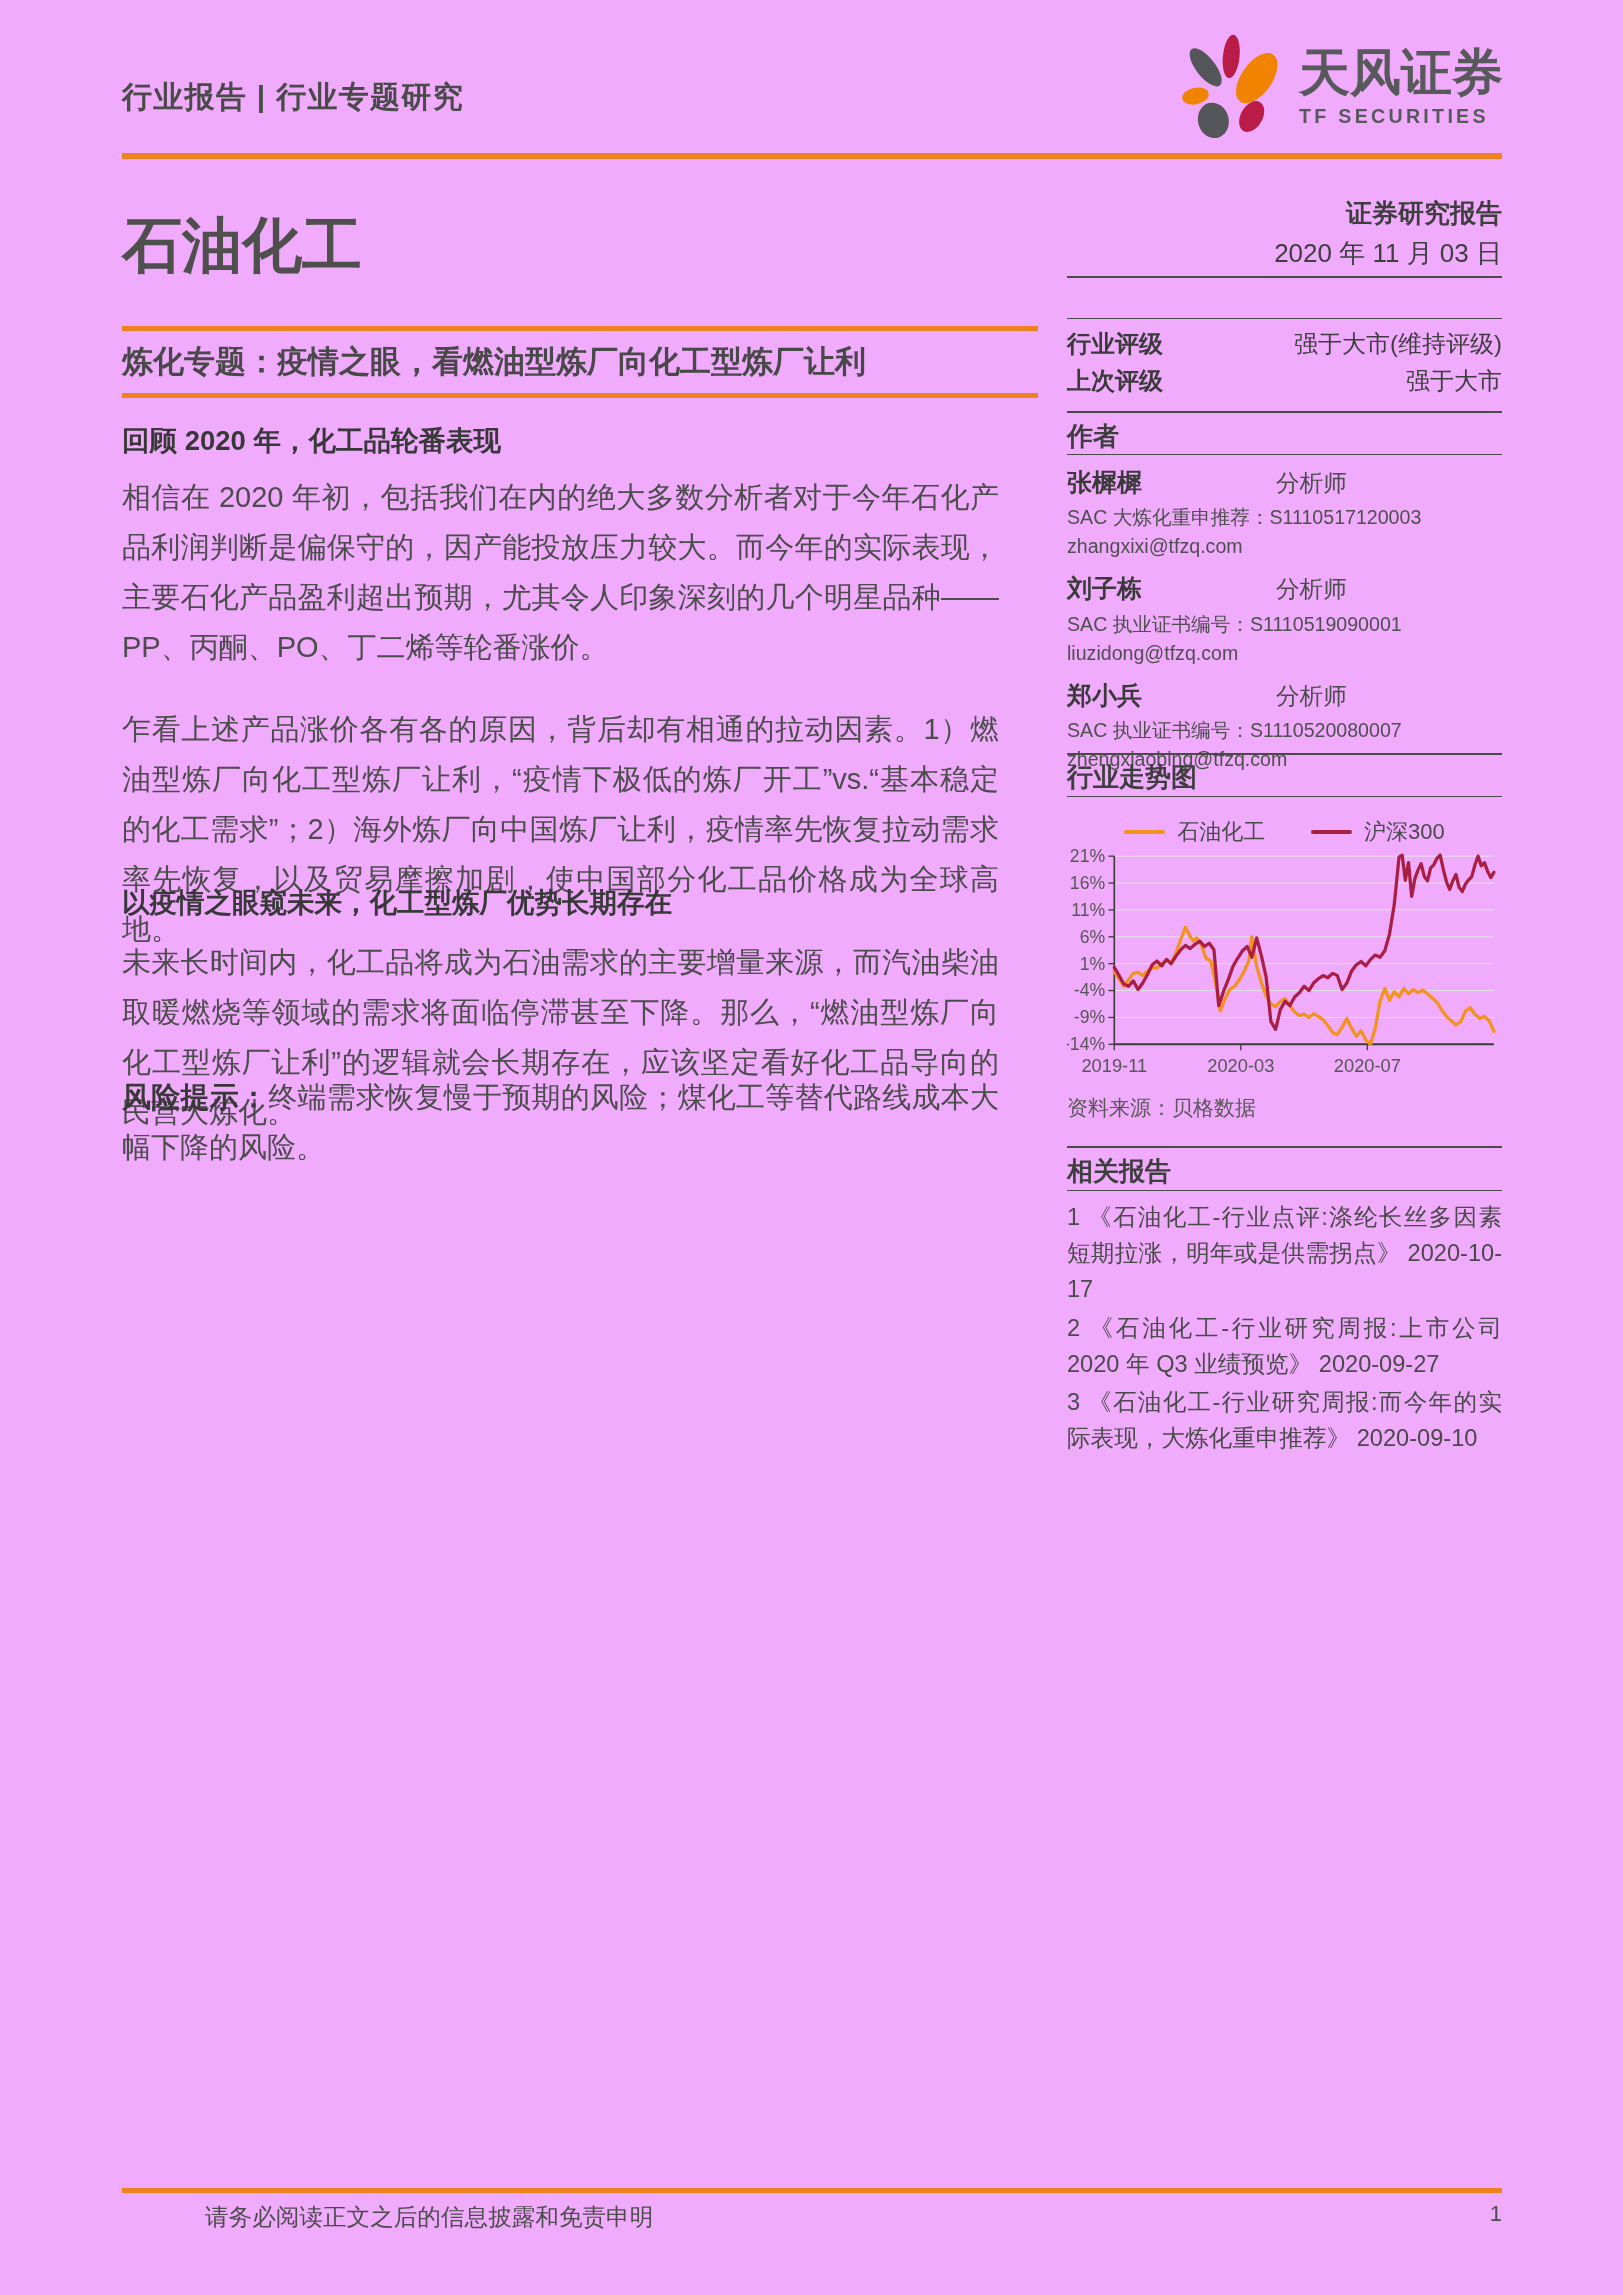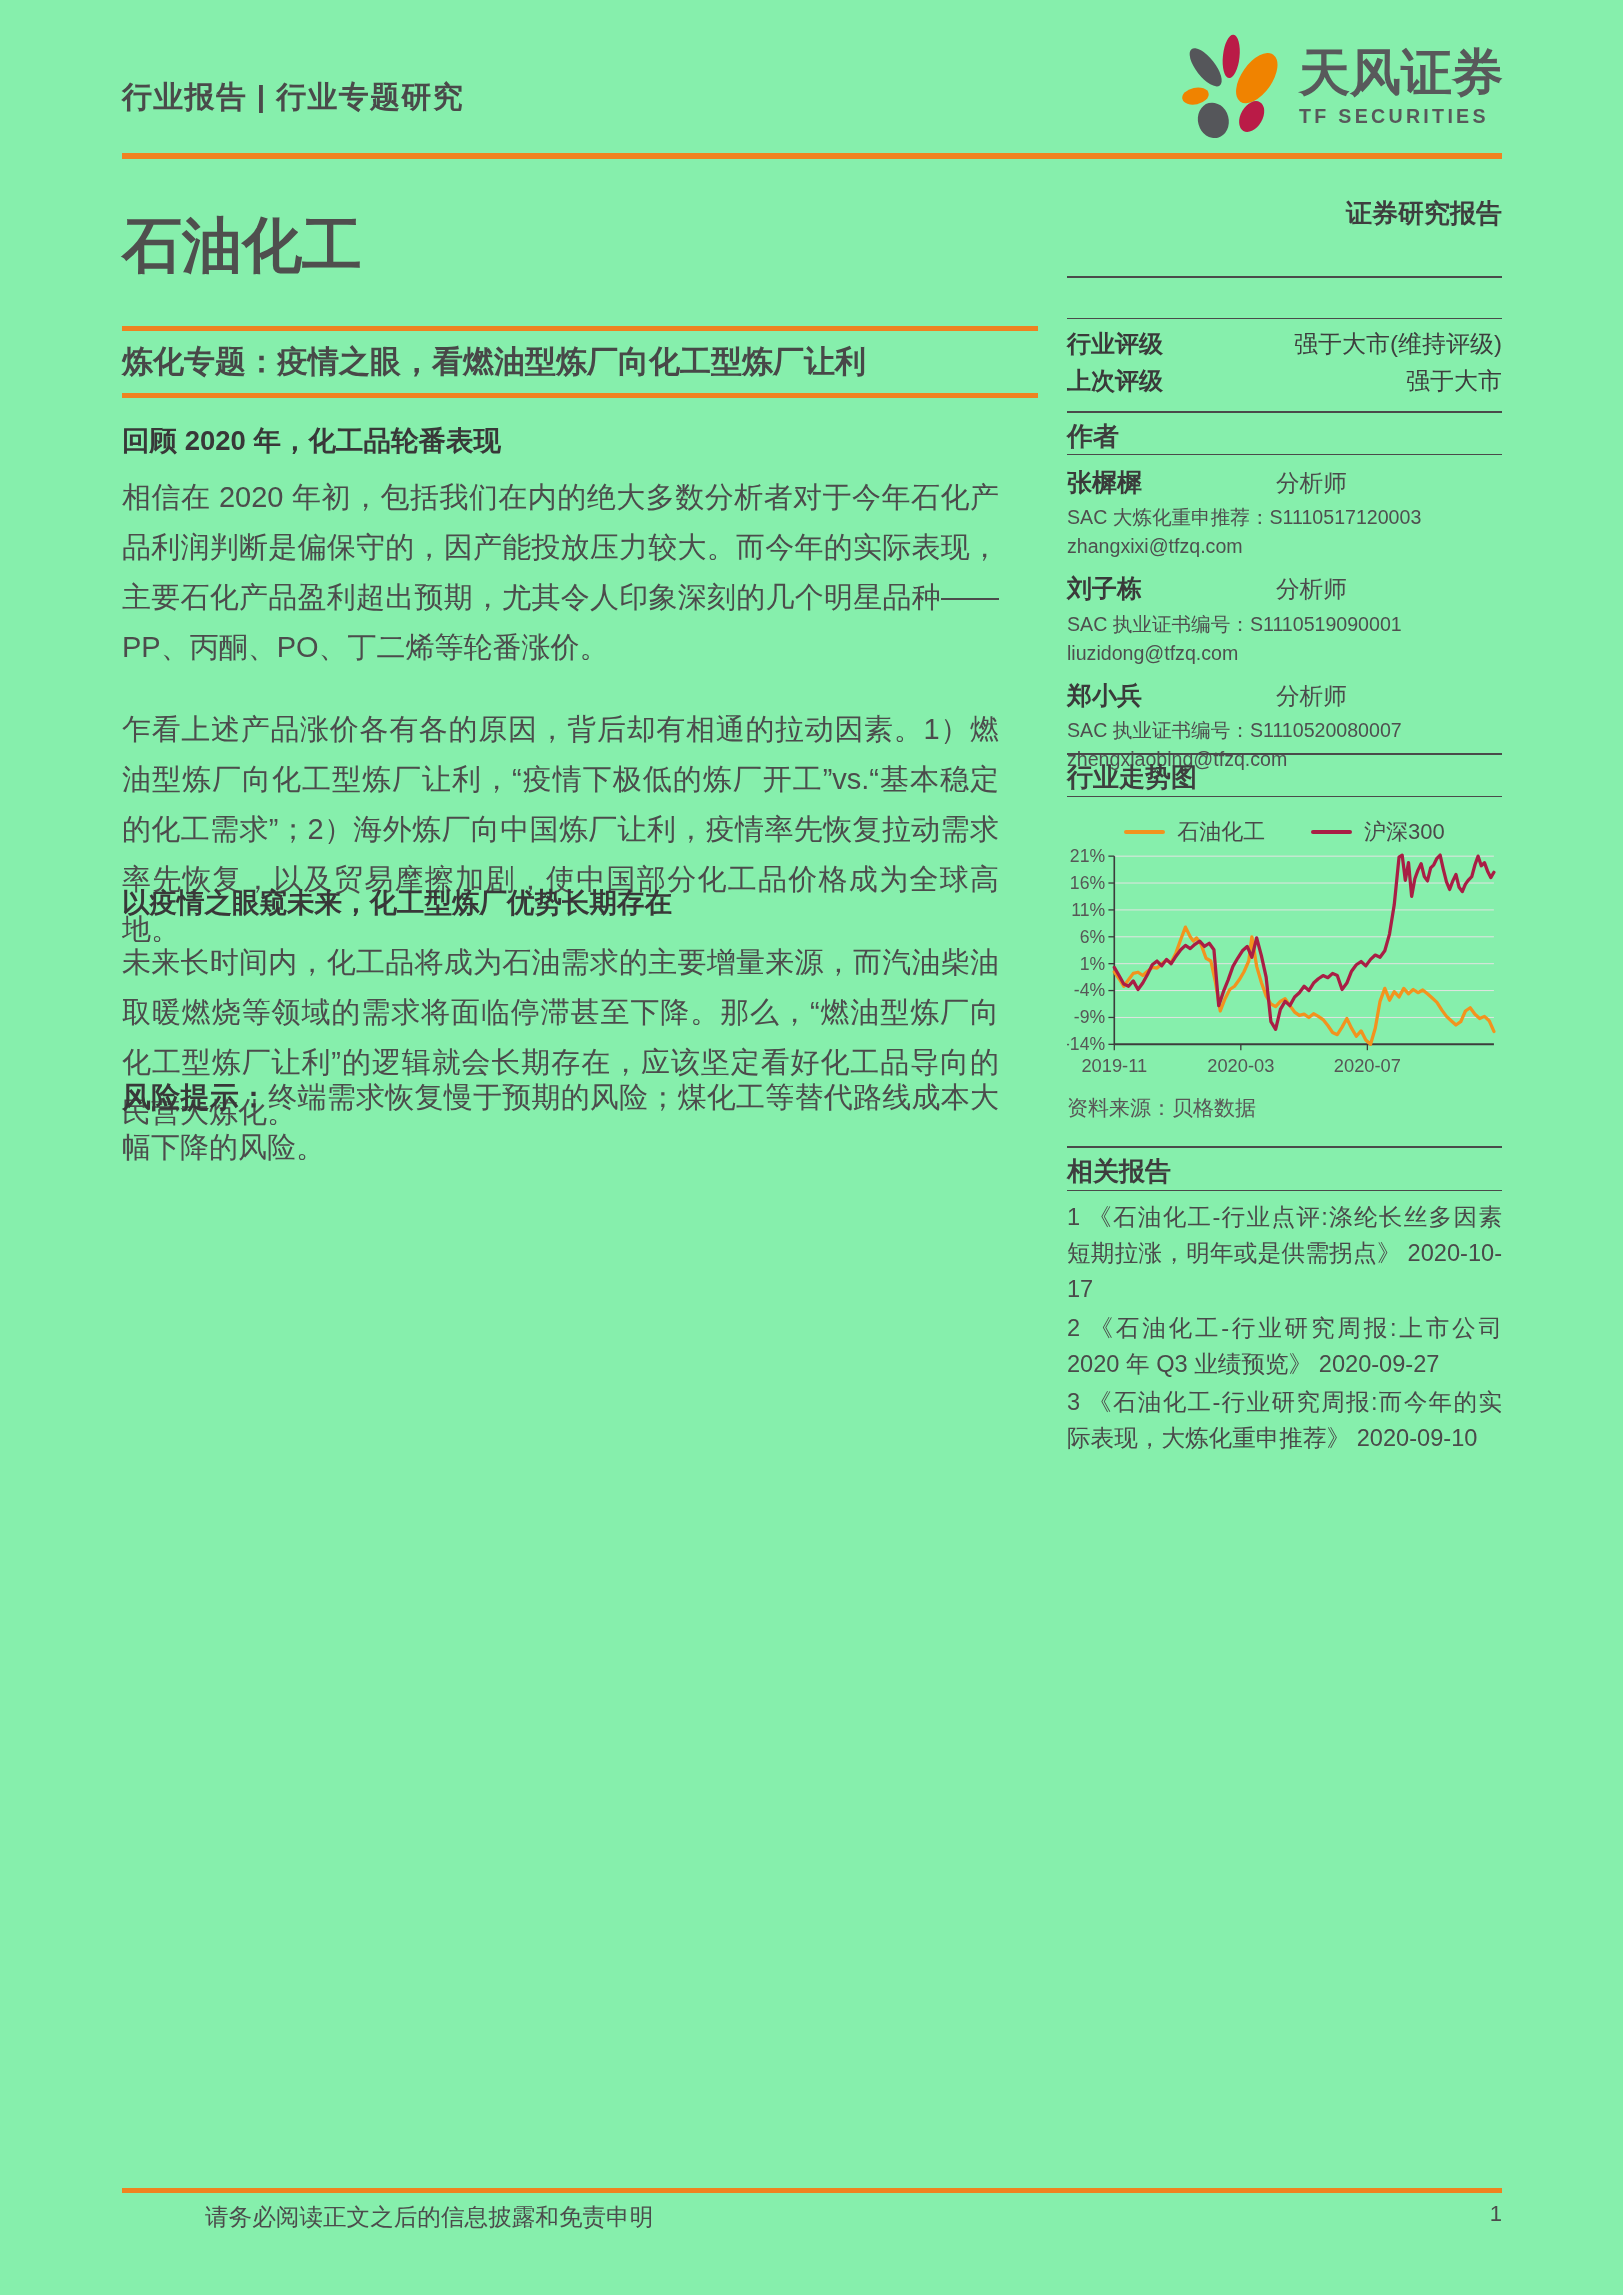--- a/index.html
+++ b/index.html
@@ -1,17 +1,17 @@
 <!DOCTYPE html>
 <html style="font-size:10.5px"><head>
 <meta charset="utf-8">
 <style>
   html,body{margin:0;padding:0;background:#ffffff;}
   body{font-family:"Liberation Sans", sans-serif; color:#4c4c4c;}
-  .page{position:relative;width:1623px;height:2295px;background:#86efac;overflow:hidden;}
+  .page{position:relative;width:1623px;height:2295px;background:#f0abfc;overflow:hidden;}
   .abs{position:absolute;}
   .rule-orange{background:#EF8220;height:5.9px;}
   .rule-dark{background:#4a4a4a;}
   .breadcrumb{font-size:30px;font-weight:bold;color:#4a4a4a;letter-spacing:1.3px;}
   .brand-cn{font-size:51px;font-weight:bold;color:#58595B;line-height:1;}
   .brand-en{font-size:19.6px;font-weight:bold;color:#58595B;letter-spacing:3.3px;margin-top:6.5px;}
   .industry-title{font-size:60px;font-weight:bold;color:#4f4f4e;line-height:1;}
   .rc{left:1067px;width:435px;}
   .r-head{font-size:26px;font-weight:bold;color:#3e3e3e;}
   .r-text-right{text-align:right;}
@@ -72,20 +72,21 @@
   <div class="abs p-body" style="left:122px;top:704px;width:877px;">乍看上述产品涨价各有各的原因，背后却有相通的拉动因素。1）燃油型炼厂向化工型炼厂让利，“疫情下极低的炼厂开工”vs.“基本稳定的化工需求”；2）海外炼厂向中国炼厂让利，疫情率先恢复拉动需求率先恢复，以及贸易摩擦加剧，使中国部分化工品价格成为全球高地。</div>
 
   <div class="abs h-body" style="left:122px;top:886px;">以疫情之眼窥未来，化工型炼厂优势长期存在</div>
   <div class="abs p-body" style="left:122px;top:937px;width:877px;">未来长时间内，化工品将成为石油需求的主要增量来源，而汽油柴油取暖燃烧等领域的需求将面临停滞甚至下降。那么，“燃油型炼厂向化工型炼厂让利”的逻辑就会长期存在，应该坚定看好化工品导向的民营大炼化。</div>
 
   <div class="abs p-body" style="left:122px;top:1072px;width:877px;">
     <span class="risk-label">风险提示：</span><span>终端需求恢复慢于预期的风险；煤化工等替代路线成本大幅下降的风险。</span>
   </div>
 
   <div class="abs rc r-head r-text-right" style="top:196px;">证券研究报告</div>
+  <div class="abs rc date-line r-text-right" style="top:236px;">2020 年 11 月 03 日</div>
   <div class="abs rc rule-dark" style="top:276px;height:2px;"></div>
 
   <div class="abs rc rule-dark" style="top:318px;height:1.3px;"></div>
   <div class="abs rc rating-row" style="top:328px;">
     <span class="lab">行业评级</span>
     <span>强于大市(维持评级)</span>
   </div>
   <div class="abs rc rating-row" style="top:365px;">
     <span class="lab">上次评级</span>
     <span>强于大市</span>

